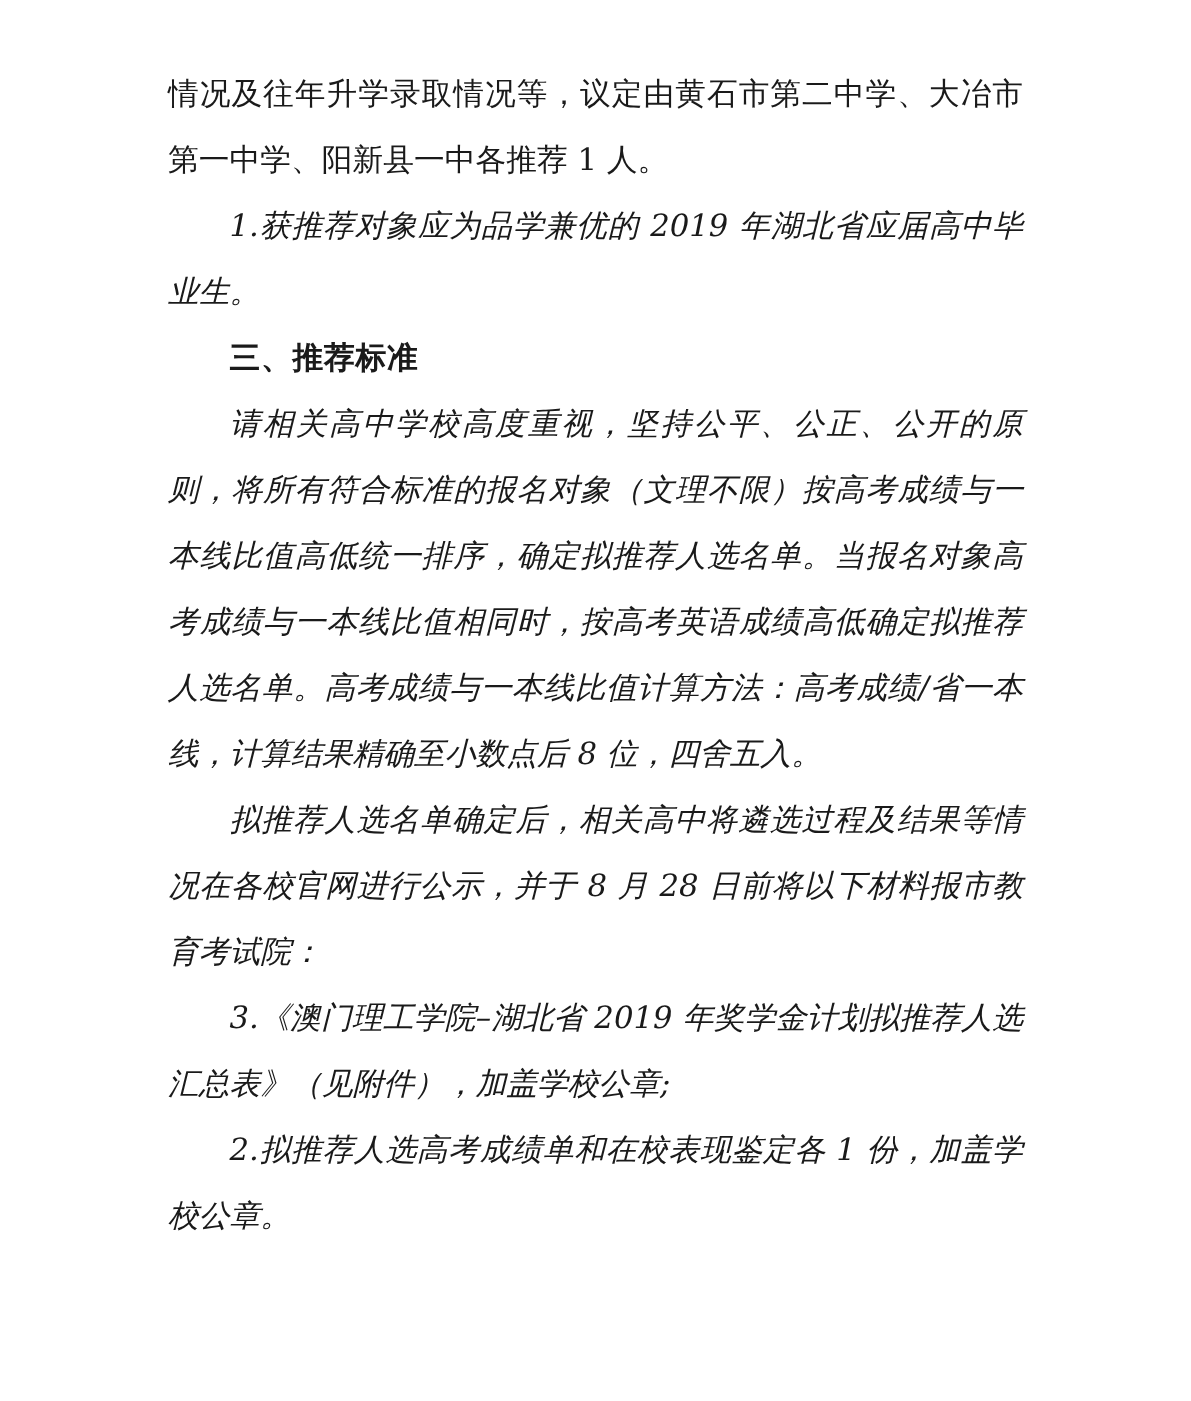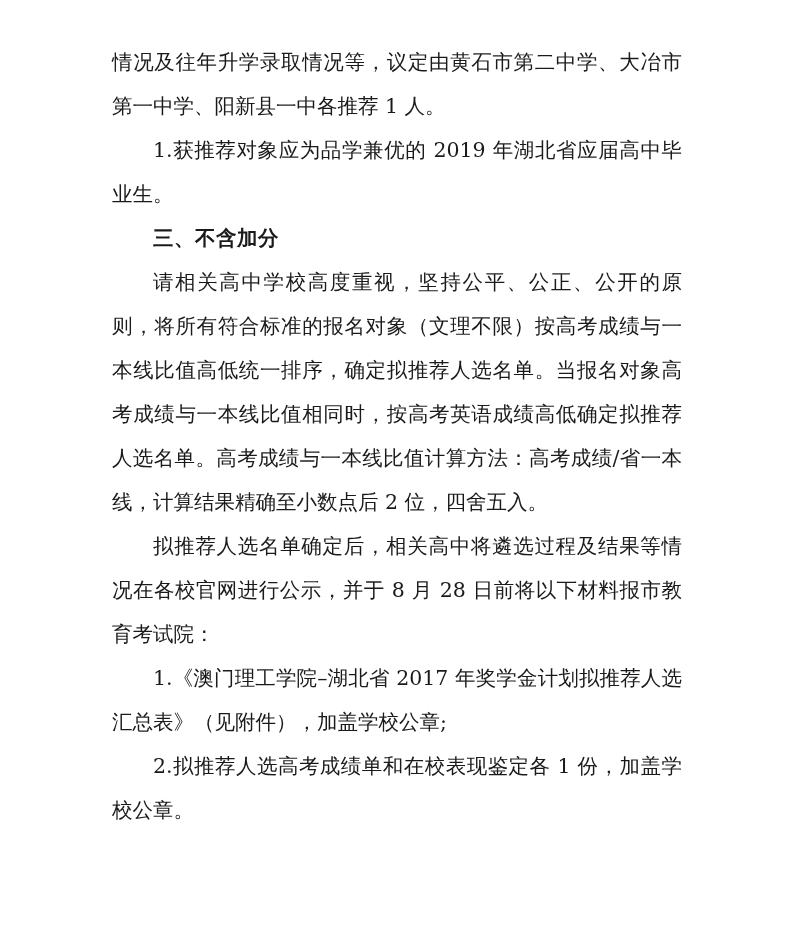--- a/index.html
+++ b/index.html
@@ -28,43 +28,44 @@
     text-justify: inter-ideograph;
   }
   p {
     margin: 0;
   }
   .para {
     text-indent: 0;
   }
   .indent {
     text-indent: 2em;
+    font-style: italic;
   }
   .heading {
     text-indent: 2em;
     font-weight: bold;
     letter-spacing: 0.5px;
   }
 </style>
 </head>
 <body>
 
 <div class="page">
   <div class="doc-body">
 
     <p class="para">情况及往年升学录取情况等，议定由黄石市第二中学、大冶市第一中学、阳新县一中各推荐 1 人。</p>
 
 
     <p class="indent">1.获推荐对象应为品学兼优的 2019 年湖北省应届高中毕业生。</p>
 
 
-    <p class="heading">三、不含加分</p>
+    <p class="heading">三、推荐标准</p>
 
-    <p class="indent">请相关高中学校高度重视，坚持公平、公正、公开的原则，将所有符合标准的报名对象（文理不限）按高考成绩与一本线比值高低统一排序，确定拟推荐人选名单。当报名对象高考成绩与一本线比值相同时，按高考英语成绩高低确定拟推荐人选名单。高考成绩与一本线比值计算方法：高考成绩/省一本线，计算结果精确至小数点后 2 位，四舍五入。</p>
+    <p class="indent">请相关高中学校高度重视，坚持公平、公正、公开的原则，将所有符合标准的报名对象（文理不限）按高考成绩与一本线比值高低统一排序，确定拟推荐人选名单。当报名对象高考成绩与一本线比值相同时，按高考英语成绩高低确定拟推荐人选名单。高考成绩与一本线比值计算方法：高考成绩/省一本线，计算结果精确至小数点后 8 位，四舍五入。</p>
 
     <p class="indent">拟推荐人选名单确定后，相关高中将遴选过程及结果等情况在各校官网进行公示，并于 8 月 28 日前将以下材料报市教育考试院：</p>
 
-    <p class="indent">1.《澳门理工学院–湖北省 2017 年奖学金计划拟推荐人选汇总表》（见附件），加盖学校公章;</p>
+    <p class="indent">3.《澳门理工学院–湖北省 2019 年奖学金计划拟推荐人选汇总表》（见附件），加盖学校公章;</p>
 
     <p class="indent">2.拟推荐人选高考成绩单和在校表现鉴定各 1 份，加盖学校公章。</p>
 
   </div>
 </div>
 
 </body></html>

